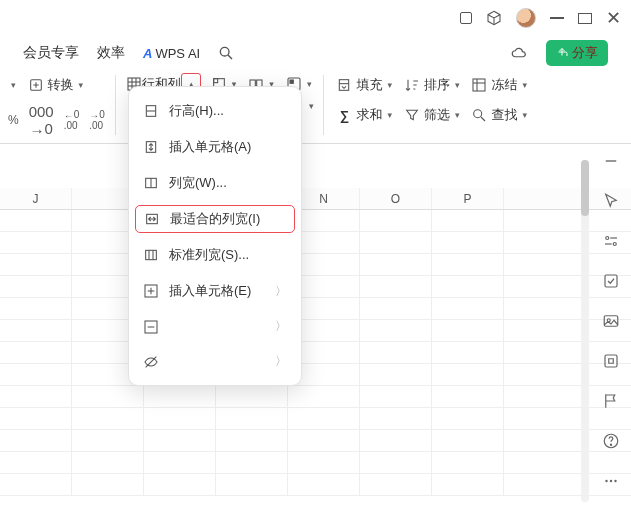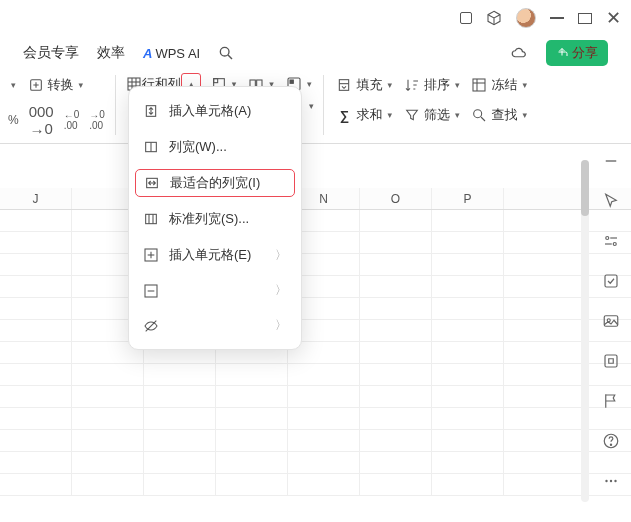--- a/index.html
+++ b/index.html
@@ -376,20 +376,29 @@
         <div class="gridcell"></div>
       </div>
   </div>
 </div>
 
 <div class="dropdown">
   <div class="ditem">
     <span class="dico">
         <svg width="16" height="16" viewBox="0 0 24 24" fill="none" stroke="#555" stroke-width="1.6">
           <rect x="5" y="4" width="14" height="16"></rect>
+          <line x1="5" y1="12" x2="19" y2="12"></line>
+        </svg>
+      </span>
+    <span>行高(H)...</span>
+  </div>
+  <div class="ditem">
+    <span class="dico">
+        <svg width="16" height="16" viewBox="0 0 24 24" fill="none" stroke="#555" stroke-width="1.6">
+          <rect x="5" y="4" width="14" height="16"></rect>
           <path d="M12 8v8M9 10l3-3 3 3M9 14l3 3 3-3"></path>
         </svg>
       </span>
     <span>插入单元格(A)</span>
   </div>
   <div class="ditem">
     <span class="dico">
         <svg width="16" height="16" viewBox="0 0 24 24" fill="none" stroke="#555" stroke-width="1.6">
           <rect x="4" y="5" width="16" height="14"></rect>
           <line x1="12" y1="5" x2="12" y2="19"></line>

